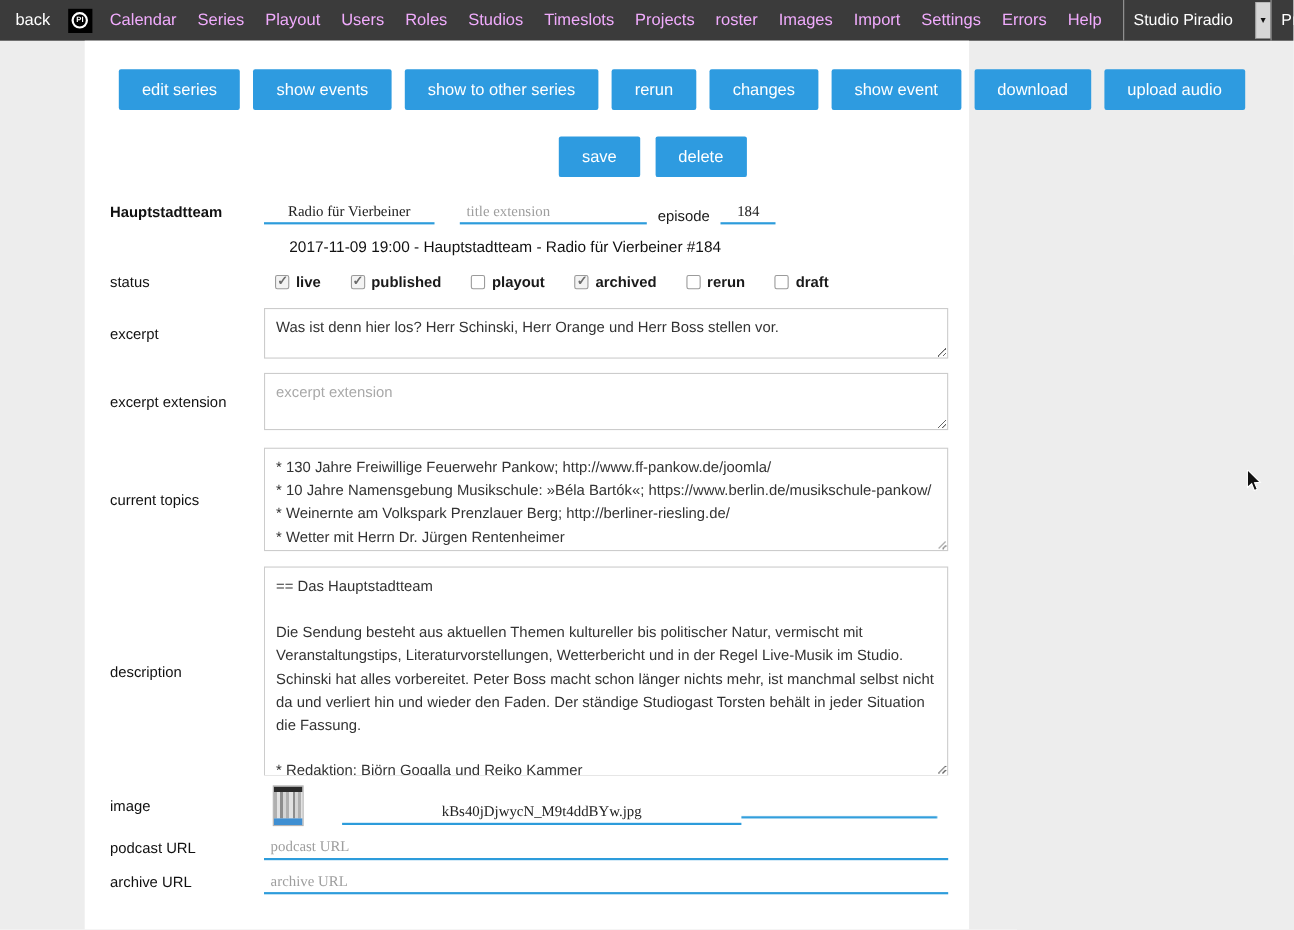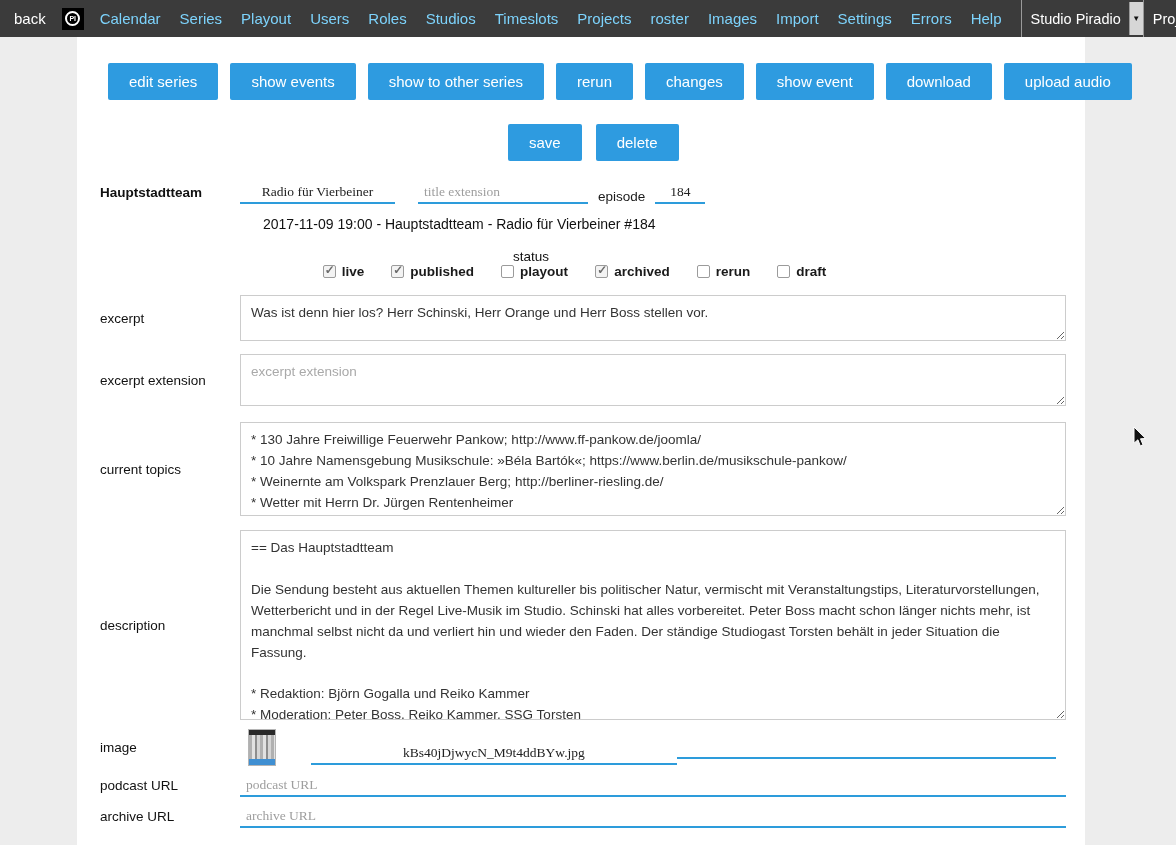--- a/index.html
+++ b/index.html
@@ -3,37 +3,37 @@
 <meta charset="utf-8">
 <style>
   * { margin:0; padding:0; box-sizing:border-box; }
   html,body { width:1176px; height:845px; overflow:hidden; background:#ededed;
               font-family:"Liberation Sans", sans-serif; }
   body { position:relative; }
 
   
   .nav { position:absolute; top:0; left:0; width:1176px; height:37px; background:#3b3b3b;
          display:flex; align-items:center; padding:0 10px 0 14px; }
-  .nav-link { color:#7dd3fc; font-size:15px; margin-right:19px; cursor:pointer; white-space:nowrap; }
+  .nav-link { color:#f0abfc; font-size:15px; margin-right:19px; cursor:pointer; white-space:nowrap; }
   .nav-back { color:#fff; font-size:15px; margin-right:16px; cursor:pointer; }
   .logo { width:22px; height:22px; background:#000; margin-right:16px; display:flex;
           align-items:center; justify-content:center; flex-shrink:0; }
   .logo-ring { width:15px; height:15px; border:2px solid #fff; border-radius:50%;
                display:flex; align-items:center; justify-content:center;
                color:#fff; font-size:7px; font-weight:bold; letter-spacing:0; }
   .nav-select { display:flex; align-items:center; align-self:stretch;
-                border-left:1px solid #9a9a9a; padding-left:9px; cursor:pointer; }
+                border-left:1px solid #9a9a9a; padding-left:9px; cursor:pointer;gap:12px; }
   .nav-select:first-of-type { margin-left:auto; }
   .nav-select .txt { color:#fff; font-size:14.5px; margin-right:8px; white-space:nowrap; }
   .nav-select .strip { width:14px; height:33px; background:#d6d6d6; border-left:1px solid #9a9a9a;
                        display:flex; align-items:center; justify-content:center;
                        font-size:8px; color:#111; }
 
   
-  .container { position:absolute; top:37px; left:77px; width:1008px; height:808px; background:#fff; }
+  .container { position:absolute; top:37px; left:77px; width:804px; height:808px; background:#fff; }
 
   .btn { background:#2e9be0; color:#fff; border:none; border-radius:2px; height:37px;
          padding:0 21px; font-family:inherit; font-size:15px; cursor:pointer; white-space:nowrap; }
   .toolbar-row1 { display:flex; gap:12px; padding:26px 28px 0 31px; align-items:center; }
   .toolbar-right { margin-left:auto; display:flex; gap:12px; }
   .toolbar-row2 { display:flex; gap:14px; margin:24px 0 0 431px; }
 
   
   .form { margin-top:20px; padding:0 19px 0 23px; font-size:13.5px; color:#1a1a1a; }
   .row { display:flex; align-items:center; }
@@ -51,21 +51,21 @@
   .when-row { margin-top:17px; }
   .inline-txt { white-space:nowrap; }
 
   .mini-select { display:inline-flex; align-items:stretch; border:1px solid #8f8f8f;
                  background:#d9d9d9; height:24px; cursor:pointer; margin:0 6px; }
   .mini-select .val { padding:0 7px; font-size:13.5px; display:flex; align-items:center; color:#111; }
   .mini-select .arrow { width:13px; border-left:1px solid #a8a8a8; background:#cfcfcf;
                         display:flex; align-items:center; justify-content:center;
                         font-size:7px; color:#000; }
 
-  .status-row { margin-top:17px;flex-direction:column; }
+  .status-row { margin-top:17px; }
   .cb-item { display:flex; align-items:center; cursor:pointer; }
   .cb { width:13px; height:13px; border:1px solid #9b9b9b; border-radius:2px; background:#fff;
         display:inline-block; position:relative; flex-shrink:0; }
   .cb.checked { background:#f3f3f3; }
   .cb.checked::after { content:"\2713"; position:absolute; left:1px; top:-3px;
                        font-size:12px; font-weight:bold; color:#6b6b6b; }
   .cb-label { margin:0 27px 0 6px; font-size:13.5px;font-weight:bold; }
   .status-row .controls { margin-left:10px; }
 
   .ta-row { margin-top:16px; }

